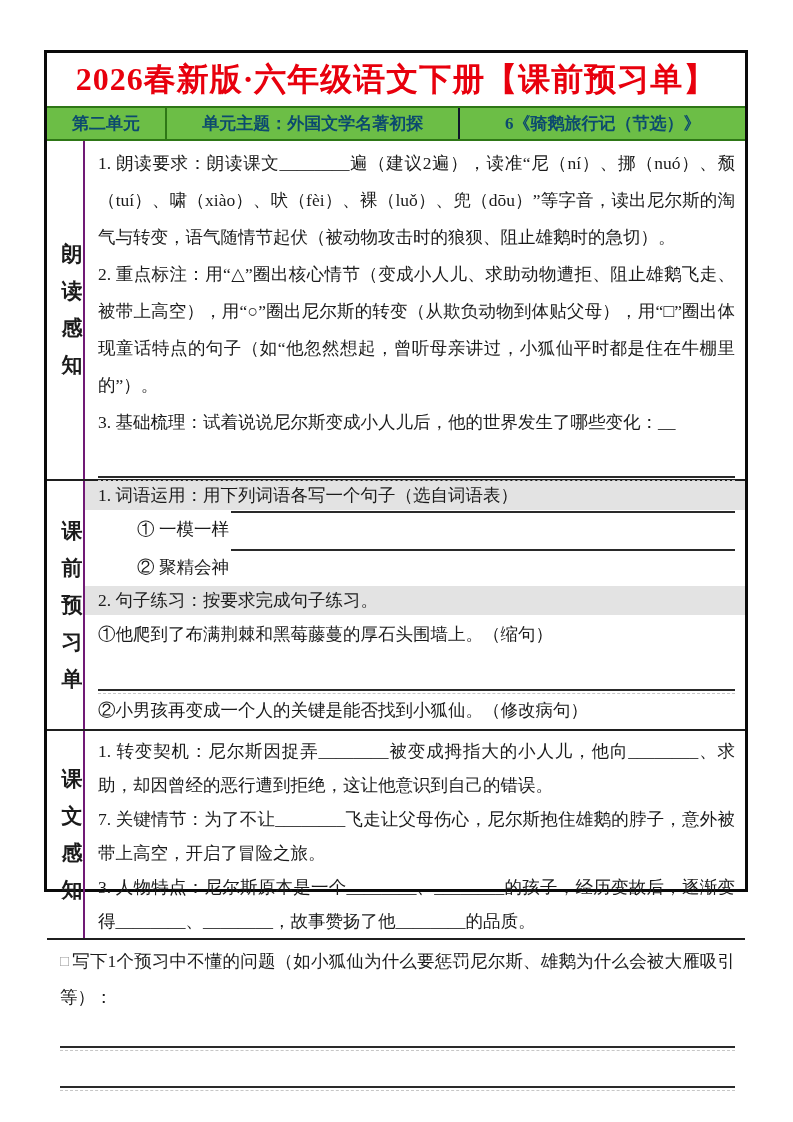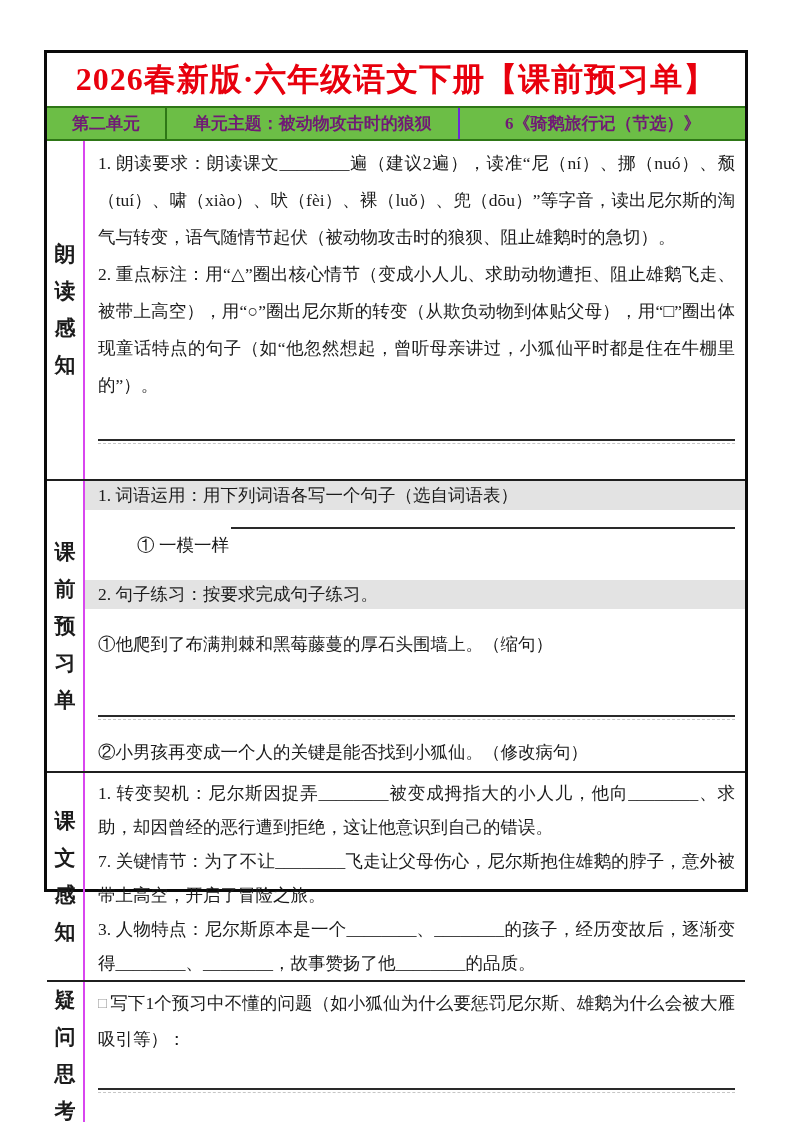--- a/index.html
+++ b/index.html
@@ -16,50 +16,50 @@
   .title-row{
     height:53px;flex:0 0 53px;display:flex;align-items:center;justify-content:center;
   }
   .title-row .t{
     color:#e8000d;font-size:32px;font-weight:bold;letter-spacing:1px;white-space:nowrap;
   }
   .unit-bar{
     flex:0 0 35px;height:35px;background:#6cbe46;
     border-top:2px solid #2e7716;border-bottom:2px solid #2e7716;
     display:flex;align-items:stretch;box-sizing:border-box;
-    color:#701a75;font-weight:bold;font-size:17px;
+    color:#0c4a6e;font-weight:bold;font-size:17px;
   }
   .unit-bar .cell{
     display:flex;align-items:center;justify-content:center;white-space:nowrap;
   }
   .unit-bar .c1{width:17%;}
   .unit-bar .c2{width:42%;border-left:2px solid #2e7716;}
-  .unit-bar .c3{width:41%;border-left:2px solid #6d28d9;}
+  .unit-bar .c3{width:41%;border-left:2px solid #0f172a;}
   .grid{flex:1;display:flex;flex-direction:column;}
   .row{display:flex;border-bottom:2px solid #1f1f1f;box-sizing:border-box;}
   .row.last{border-bottom:none;flex:1;}
   .r1{flex:0 0 340px;}
   .r2{flex:0 0 247px;}
   .r3{flex:0 0 197px;}
   .label-cell{
-    flex:0 0 36px;width:36px;border-right:2px solid #d946ef;
-    display:flex;align-items:center;justify-content:center;
+    flex:0 0 36px;width:36px;border-right:2px solid #701a75;
+    display:flex;align-items:center;justify-content:flex-end;
     font-weight:bold;font-size:21px;
   }
   .label-cell .vert{
     width:1.05em;line-height:37px;text-align:center;
     word-break:break-all;overflow-wrap:anywhere;
   }
   .content-cell{
     flex:1;min-width:0;display:flex;flex-direction:column;
     font-size:17.5px;text-align:justify;
   }
   .item{margin:0;padding:0 10px 0 13px;}
   .r1 .content-cell{padding-top:4px;line-height:37px;}
-  .r2 .content-cell{line-height:38px;gap:16px;}
+  .r2 .content-cell{line-height:38px;}
   .r3 .content-cell{padding-top:3px;line-height:34px;}
   .r4 .content-cell{padding-top:4px;line-height:35px;}
   .gray-bar{
     background:#e3e3e3;line-height:29px;min-height:29px;
   }
   .fill-row{display:flex;padding:0 10px 0 52px;align-items:flex-start;}
   .fill-row .pre{white-space:nowrap;}
   .fill-row .fill{
     flex:1;border-bottom:2px solid #2a2a2a;margin:0 0 7px 2px;height:1px;
   }
@@ -83,45 +83,50 @@
 <body>
 
 <div class="sheet">
 
   <div class="title-row">
     <span class="t">2026春新版·六年级语文下册【课前预习单】</span>
   </div>
 
   <div class="unit-bar">
     <div class="cell c1">第二单元</div>
-    <div class="cell c2">单元主题：被动物攻击时的狼狈</div>
+    <div class="cell c2">单元主题：外国文学名著初探</div>
     <div class="cell c3">6《骑鹅旅行记（节选）》</div>
   </div>
 
   <div class="grid">
 
     <div class="row r1">
       <div class="label-cell">
         <span class="vert">朗读感知</span>
       </div>
       <div class="content-cell">
         <p class="item">1. 朗读要求：朗读课文________遍（建议2遍），读准“尼（ní）、挪（nuó）、颓（tuí）、啸（xiào）、吠（fèi）、裸（luǒ）、兜（dōu）”等字音，读出尼尔斯的淘气与转变，语气随情节起伏（被动物攻击时的狼狈、阻止雄鹅时的急切）。</p>
         <p class="item">2. 重点标注：用“△”圈出核心情节（变成小人儿、求助动物遭拒、阻止雄鹅飞走、被带上高空），用“○”圈出尼尔斯的转变（从欺负动物到体贴父母），用“□”圈出体现童话特点的句子（如“他忽然想起，曾听母亲讲过，小狐仙平时都是住在牛棚里的”）。</p>
+        <p class="item">3. 基础梳理：试着说说尼尔斯变成小人儿后，他的世界发生了哪些变化：__</p>
         <div class="answer-line al1"></div>
       </div>
     </div>
 
     <div class="row r2">
       <div class="label-cell">
         <span class="vert">课前预习单</span>
       </div>
       <div class="content-cell">
         <p class="item gray-bar">1. 词语运用：用下列词语各写一个句子（选自词语表）</p>
         <div class="fill-row">
           <span class="pre">① 一模一样</span>
+          <span class="fill"></span>
+        </div>
+        <div class="fill-row">
+          <span class="pre">② 聚精会神</span>
           <span class="fill"></span>
         </div>
         <p class="item gray-bar">2. 句子练习：按要求完成句子练习。</p>
         <p class="item sub-item">①他爬到了布满荆棘和黑莓藤蔓的厚石头围墙上。（缩句）</p>
         <div class="answer-line al1"></div>
         <p class="item sub-item">②小男孩再变成一个人的关键是能否找到小狐仙。（修改病句）</p>
       </div>
     </div>
 
     <div class="row r3">
@@ -129,23 +134,20 @@
         <span class="vert">课文感知</span>
       </div>
       <div class="content-cell">
         <p class="item">1. 转变契机：尼尔斯因捉弄________被变成拇指大的小人儿，他向________、求助，却因曾经的恶行遭到拒绝，这让他意识到自己的错误。</p>
         <p class="item">7. 关键情节：为了不让________飞走让父母伤心，尼尔斯抱住雄鹅的脖子，意外被带上高空，开启了冒险之旅。</p>
         <p class="item">3. 人物特点：尼尔斯原本是一个________、________的孩子，经历变故后，逐渐变得________、________，故事赞扬了他________的品质。</p>
       </div>
     </div>
 
     <div class="row r4 last">
-      <div class="label-cell">
-        <span class="vert">疑问思考</span>
-      </div>
       <div class="content-cell">
         <p class="item"><span class="bullet">□</span><span>写下1个预习中不懂的问题（如小狐仙为什么要惩罚尼尔斯、雄鹅为什么会被大雁吸引等）：</span></p>
         <div class="answer-line"></div>
         <div class="answer-line"></div>
       </div>
     </div>
 
   </div>
 </div>
 

